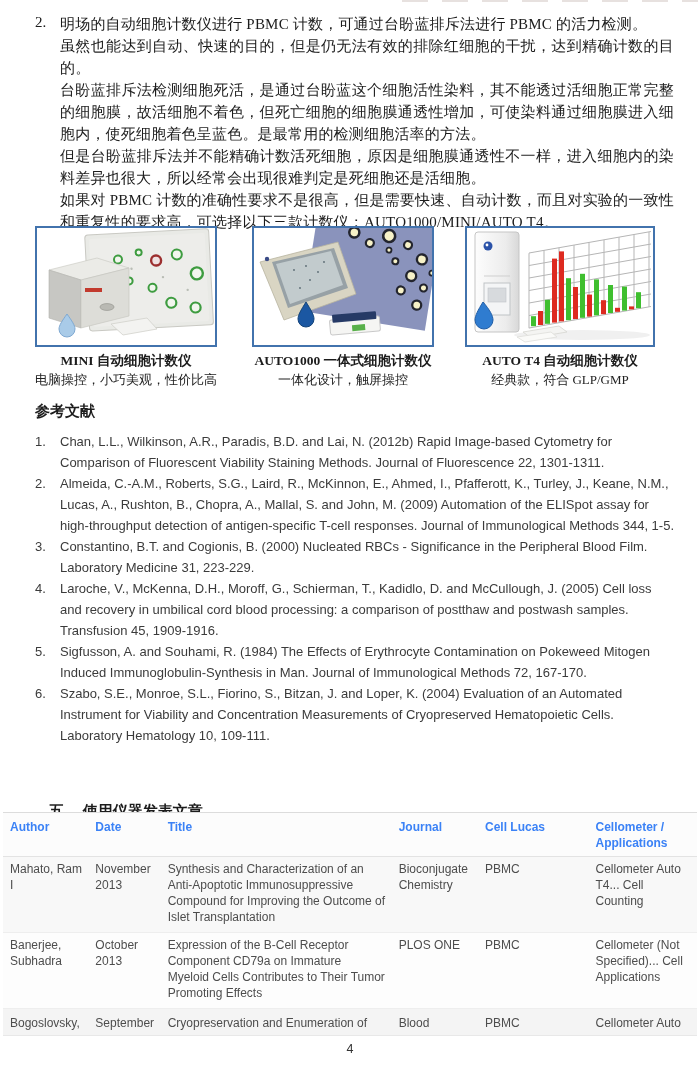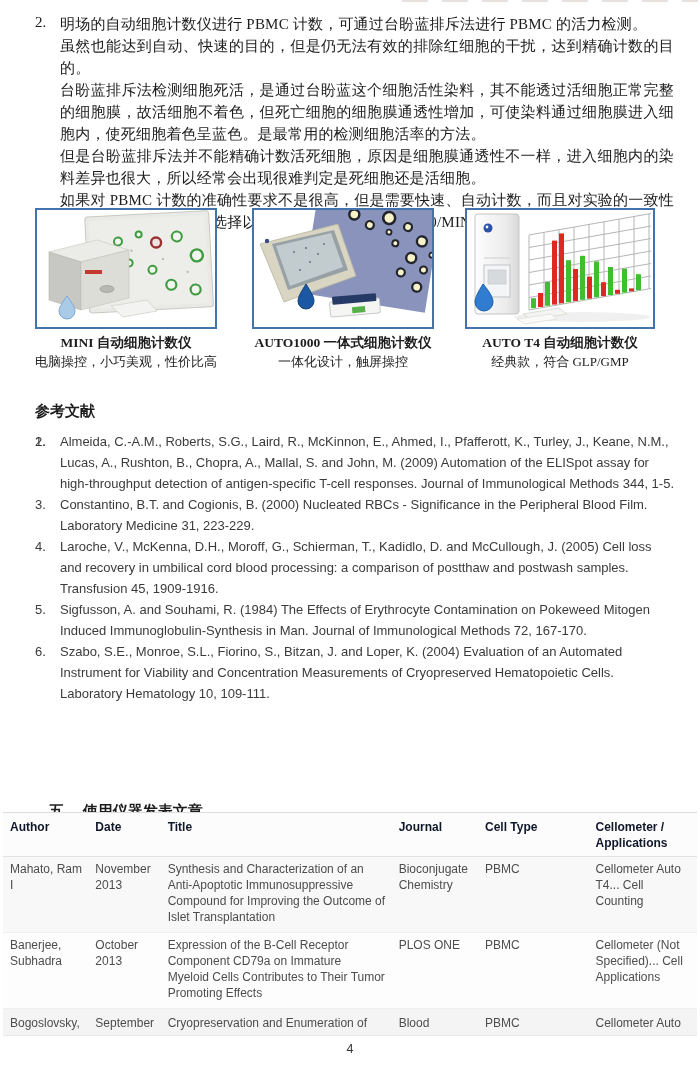--- a/index.html
+++ b/index.html
@@ -15,21 +15,21 @@
   }
 
   
   .item2 { position:absolute; top:13px; left:35px; width:639px; }
   .item2 .marker { position:absolute; left:0; top:1px; font-size:15px; }
   .item2 .body { margin-left:25px; }
   .item2 p { margin:0; font-size:15px; line-height:22px; text-align:justify;
              text-justify:inter-ideograph; letter-spacing:0.2px; }
 
   
-  .products { position:absolute; top:208px; left:0; width:700px; height:170px; }
+  .products { position:absolute; top:226px; left:0; width:700px; height:170px; }
   .product { position:absolute; text-align:center; }
   .product.p1 { left:35px;  width:182px; }
   .product.p2 { left:252px; width:182px; }
   .product.p3 { left:465px; width:190px; }
   .product-frame {
     height:121px; box-sizing:border-box; border:2px solid #4273ad;
     background:#ffffff; overflow:hidden;
   }
   .product-frame svg { display:block; }
   .product-name  { margin-top:6px; font-size:13.5px; font-weight:bold; line-height:16px; white-space:nowrap; }
@@ -48,21 +48,21 @@
                   font-size:15px; font-weight:bold; }
 
   
   .pub-table {
     position:absolute; top:812px; left:3px; width:694px;
     border-collapse:collapse; table-layout:fixed;
     font-family:"Liberation Sans","DejaVu Sans",sans-serif;
     font-size:12px; color:#4d4d4d;
   }
   .pub-table th {
-    text-align:left; vertical-align:top; font-weight:bold; color:#0f172a;
+    text-align:left; vertical-align:top; font-weight:bold; color:#3b82f6;
     padding:6px 6px 5px 7px; line-height:16px;
     border-top:1px solid #dcdcdc; border-bottom:1px solid #e3e3e3;
     background:#fcfcfc;
   }
   .pub-table td {
     vertical-align:top; padding:4px 6px 7px 7px; line-height:16px;
     border-bottom:1px solid #eeeeee; word-wrap:break-word;
   }
   .pub-table tr.row-odd  td { background:#f8f8f8; }
   .pub-table tr.row-even td { background:#fdfdfd; }
@@ -218,20 +218,21 @@
       </div>
       <div class="product-name">AUTO T4 自动细胞计数仪</div>
       <div class="product-tag">经典款，符合 GLP/GMP</div>
     </div>
   </div>
 
   <div class="refs">
     <h3 class="refs-heading">参考文献</h3>
     <div class="ref-item">
       <span class="ref-num">1.</span>
+      <span>Chan, L.L., Wilkinson, A.R., Paradis, B.D. and Lai, N. (2012b) Rapid Image-based Cytometry for Comparison of Fluorescent Viability Staining Methods. Journal of Fluorescence 22, 1301-1311.</span>
     </div>
     <div class="ref-item">
       <span class="ref-num">2.</span>
       <span>Almeida, C.-A.M., Roberts, S.G., Laird, R., McKinnon, E., Ahmed, I., Pfafferott, K., Turley, J., Keane, N.M., Lucas, A., Rushton, B., Chopra, A., Mallal, S. and John, M. (2009) Automation of the ELISpot assay for high-throughput detection of antigen-specific T-cell responses. Journal of Immunological Methods 344, 1-5.</span>
     </div>
     <div class="ref-item">
       <span class="ref-num">3.</span>
       <span>Constantino, B.T. and Cogionis, B. (2000) Nucleated RBCs - Significance in the Peripheral Blood Film. Laboratory Medicine 31, 223-229.</span>
     </div>
     <div class="ref-item">
@@ -258,21 +259,21 @@
       <col style="width:86px">
         <col style="width:110px">
         <col style="width:108px">
     </colgroup>
     <thead>
       <tr>
         <th>Author</th>
         <th>Date</th>
         <th>Title</th>
         <th>Journal</th>
-        <th>Cell Type</th>
+        <th>Cell Lucas</th>
         <th>Cellometer / Applications</th>
       </tr>
     </thead>
     <tbody>
       <tr class="row-odd">
         <td>Mahato, Ram I</td>
         <td>November 2013</td>
         <td>Synthesis and Characterization of an Anti-Apoptotic Immunosuppressive Compound for Improving the Outcome of Islet Transplantation</td>
         <td>Bioconjugate Chemistry</td>
         <td>PBMC</td>

